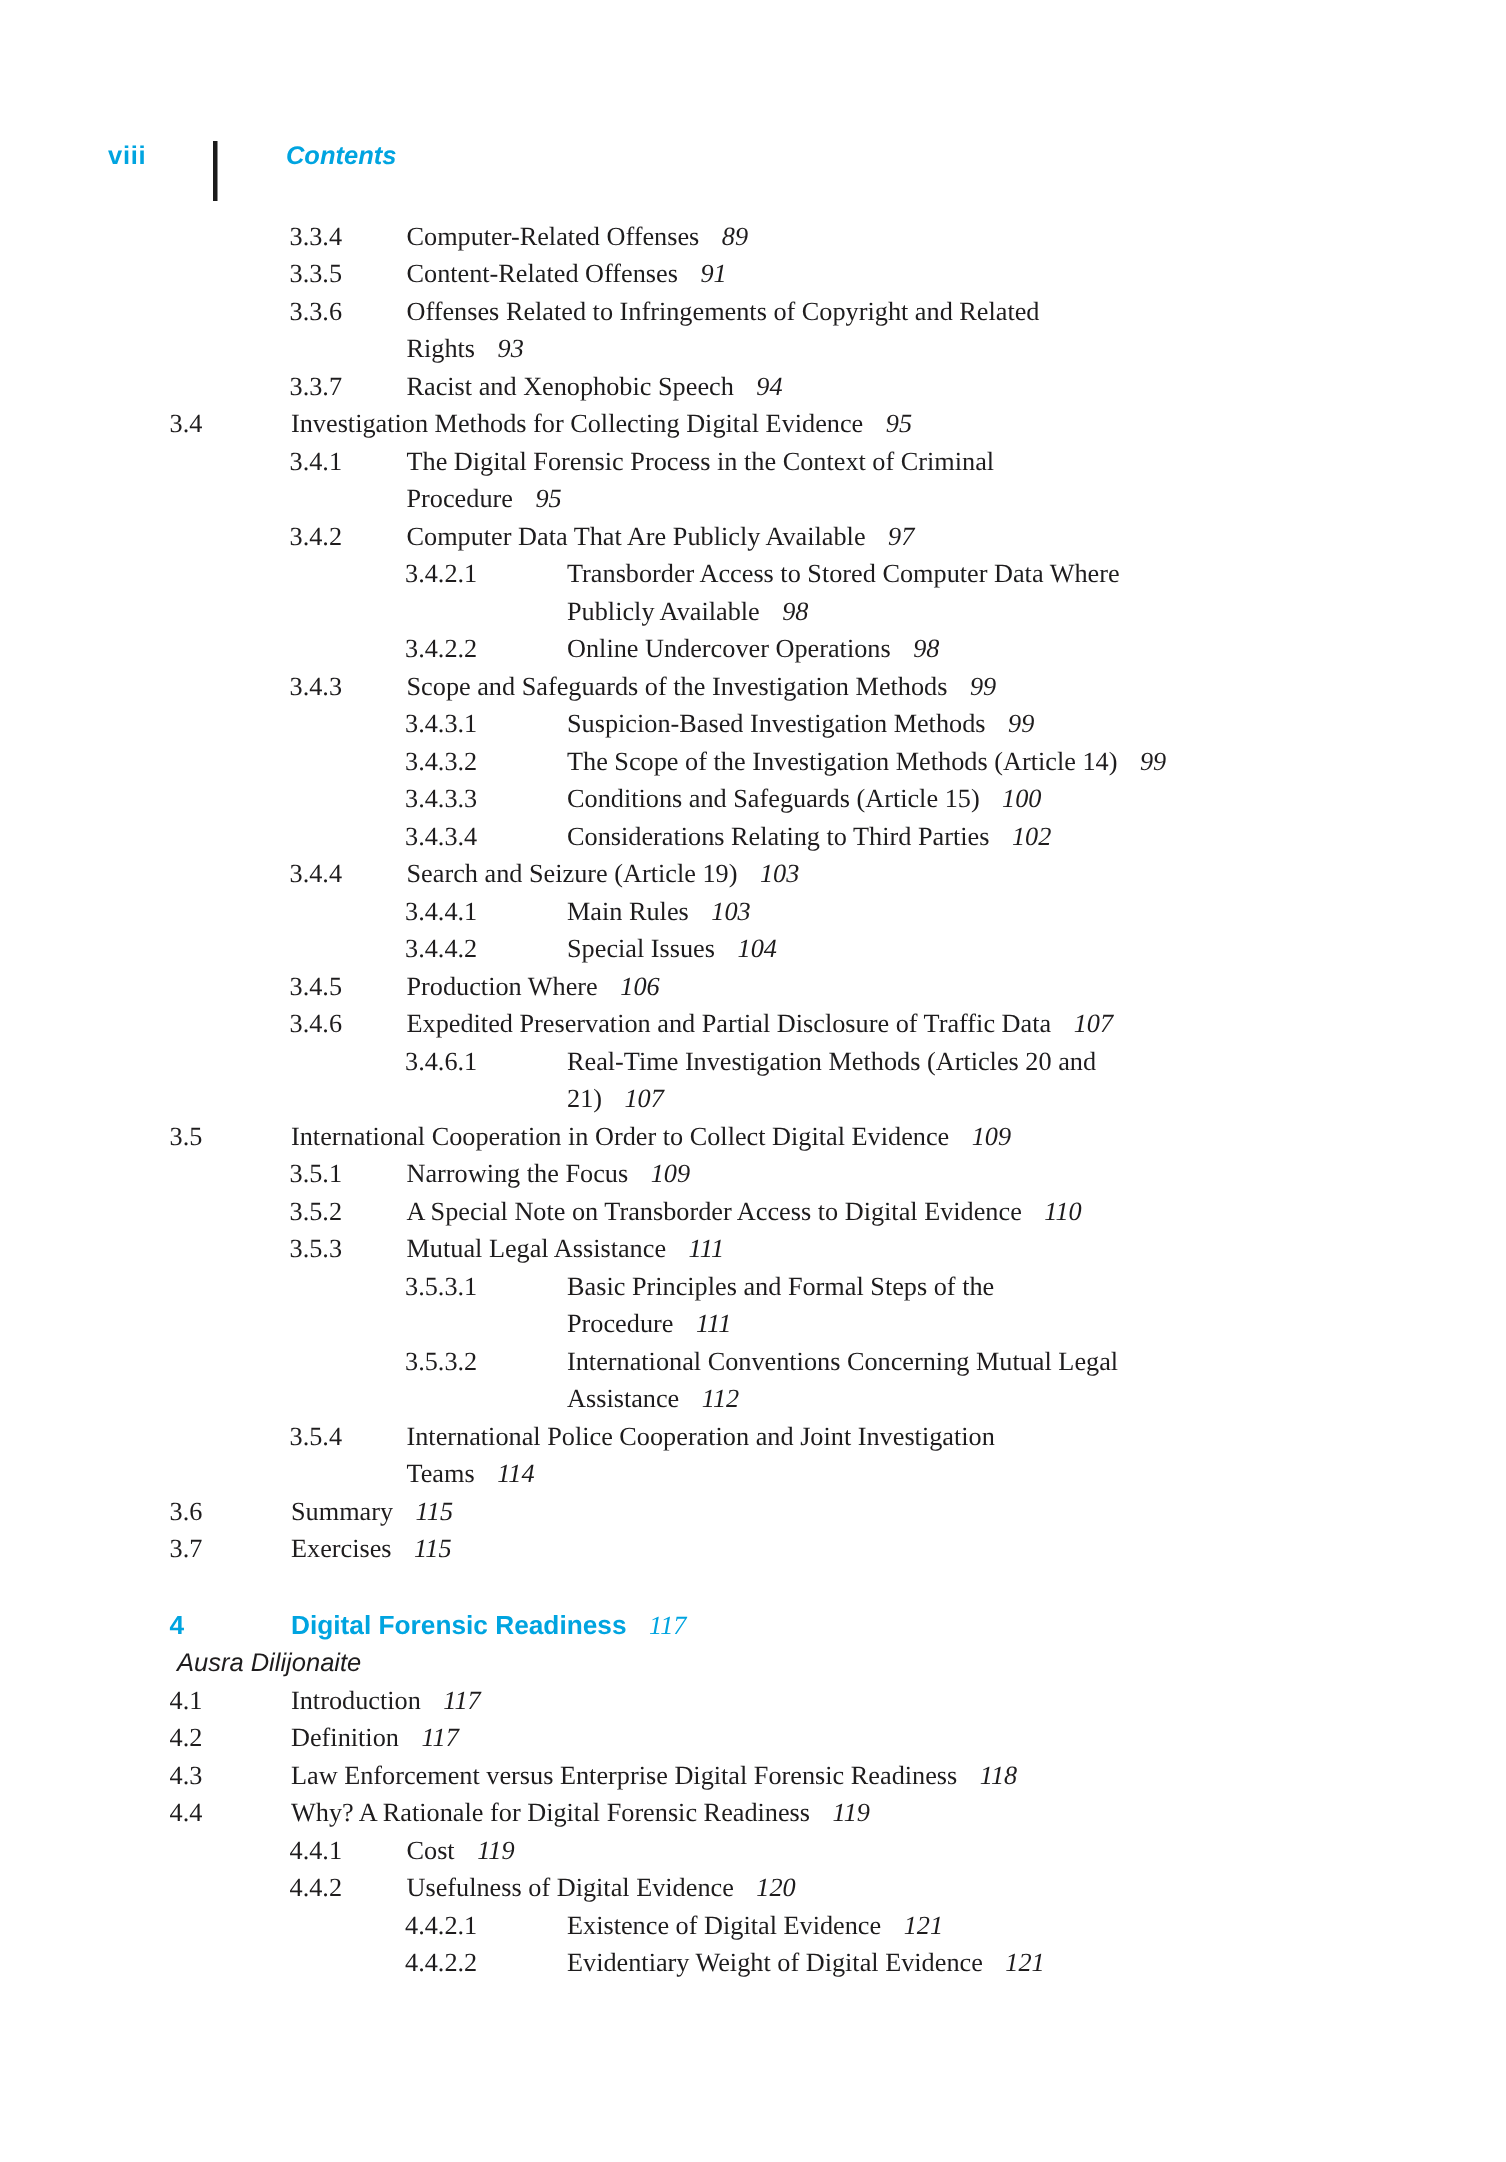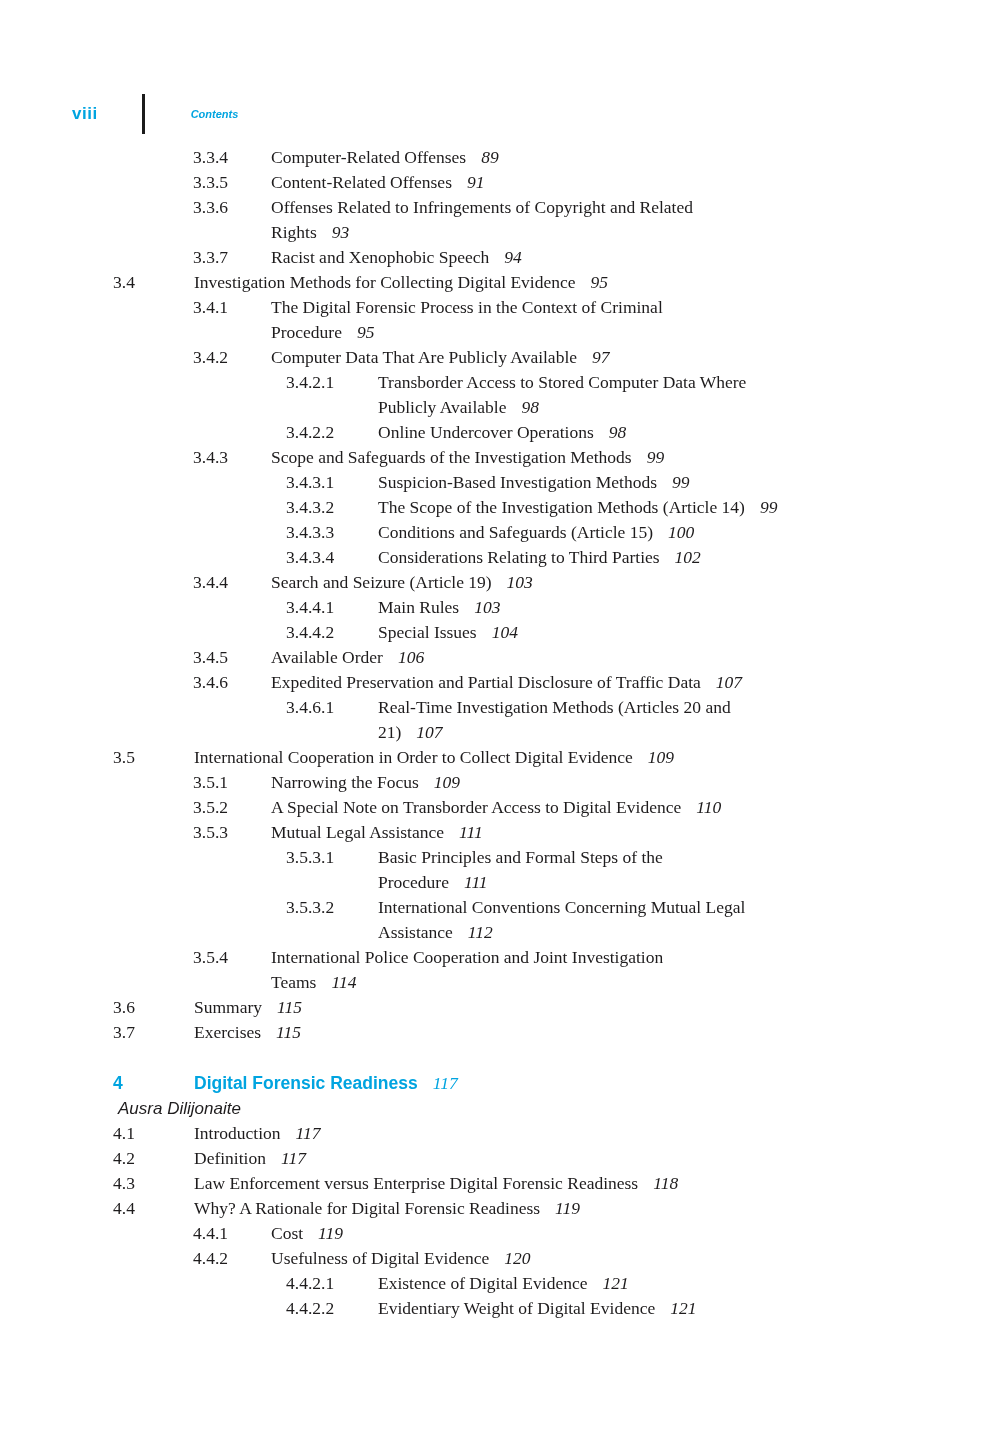--- a/index.html
+++ b/index.html
@@ -12,41 +12,40 @@
     font-family: "Liberation Serif", serif;
     overflow: hidden;
   }
 
   
   .header {
     position: absolute;
     top: 94px;
     left: 72px;
     display: flex;
-    align-items: center;
     font-family: "Liberation Sans", sans-serif;
     gap: 32px;
   }
   .hdr-num {
     font-weight: bold;
     font-size: 17px;
     color: #00a4e0;
     letter-spacing: 0.5px;
   }
   .hdr-bar {
     width: 3px;
     height: 40px;
     background: #1b1b1b;
     margin-left: 12px;
     margin-right: 14px;
   }
   .hdr-title {
     font-style: italic;
     font-weight: 600;
-    font-size: 11px;
+    font-size: 17px;
     color: #00a4e0;
   }
 
   
   .toc {
     position: absolute;
     top: 145px;
     left: 0;
     width: 100%;
   }
@@ -54,21 +53,21 @@
     position: relative;
     font-size: 17.5px;
     line-height: 25px;
     white-space: nowrap;
   }
   .toc-row .num { position: absolute; top: 0; }
   .lvl1 .num { left: 113px; }
   .lvl1 .ttl { margin-left: 194px; }
   .lvl2 .num { left: 193px; text-align: center; }
   .lvl2 .ttl { margin-left: 271px; }
-  .lvl3 .num { left: 286px; }
+  .lvl3 .num { left: 270px; }
   .lvl3 .ttl { margin-left: 378px; }
   .pg {
     font-style: italic;
     margin-left: 15px;
   }
 
   
   .ch4-block { margin-top: 26px; }
   .ch4-head .num,
   .ch4-head .ttl-text {
@@ -166,21 +165,21 @@
         <div class="toc-row lvl3">
           <span class="num">3.4.4.1</span>
           <div class="ttl"><span>Main Rules</span><span class="pg">103</span></div>
         </div>
         <div class="toc-row lvl3">
           <span class="num">3.4.4.2</span>
           <div class="ttl"><span>Special Issues</span><span class="pg">104</span></div>
         </div>
         <div class="toc-row lvl2">
           <span class="num">3.4.5</span>
-          <div class="ttl"><span>Available Order</span><span class="pg">106</span></div>
+          <div class="ttl"><span>Production Where</span><span class="pg">106</span></div>
         </div>
         <div class="toc-row lvl2">
           <span class="num">3.4.6</span>
           <div class="ttl"><span>Expedited Preservation and Partial Disclosure of Traffic Data</span><span class="pg">107</span></div>
         </div>
         <div class="toc-row lvl3">
           <span class="num">3.4.6.1</span>
           <div class="ttl"><span>Real-Time Investigation Methods (Articles 20 and</span><br><span>21)</span><span class="pg">107</span></div>
         </div>
         <div class="toc-row lvl1">

